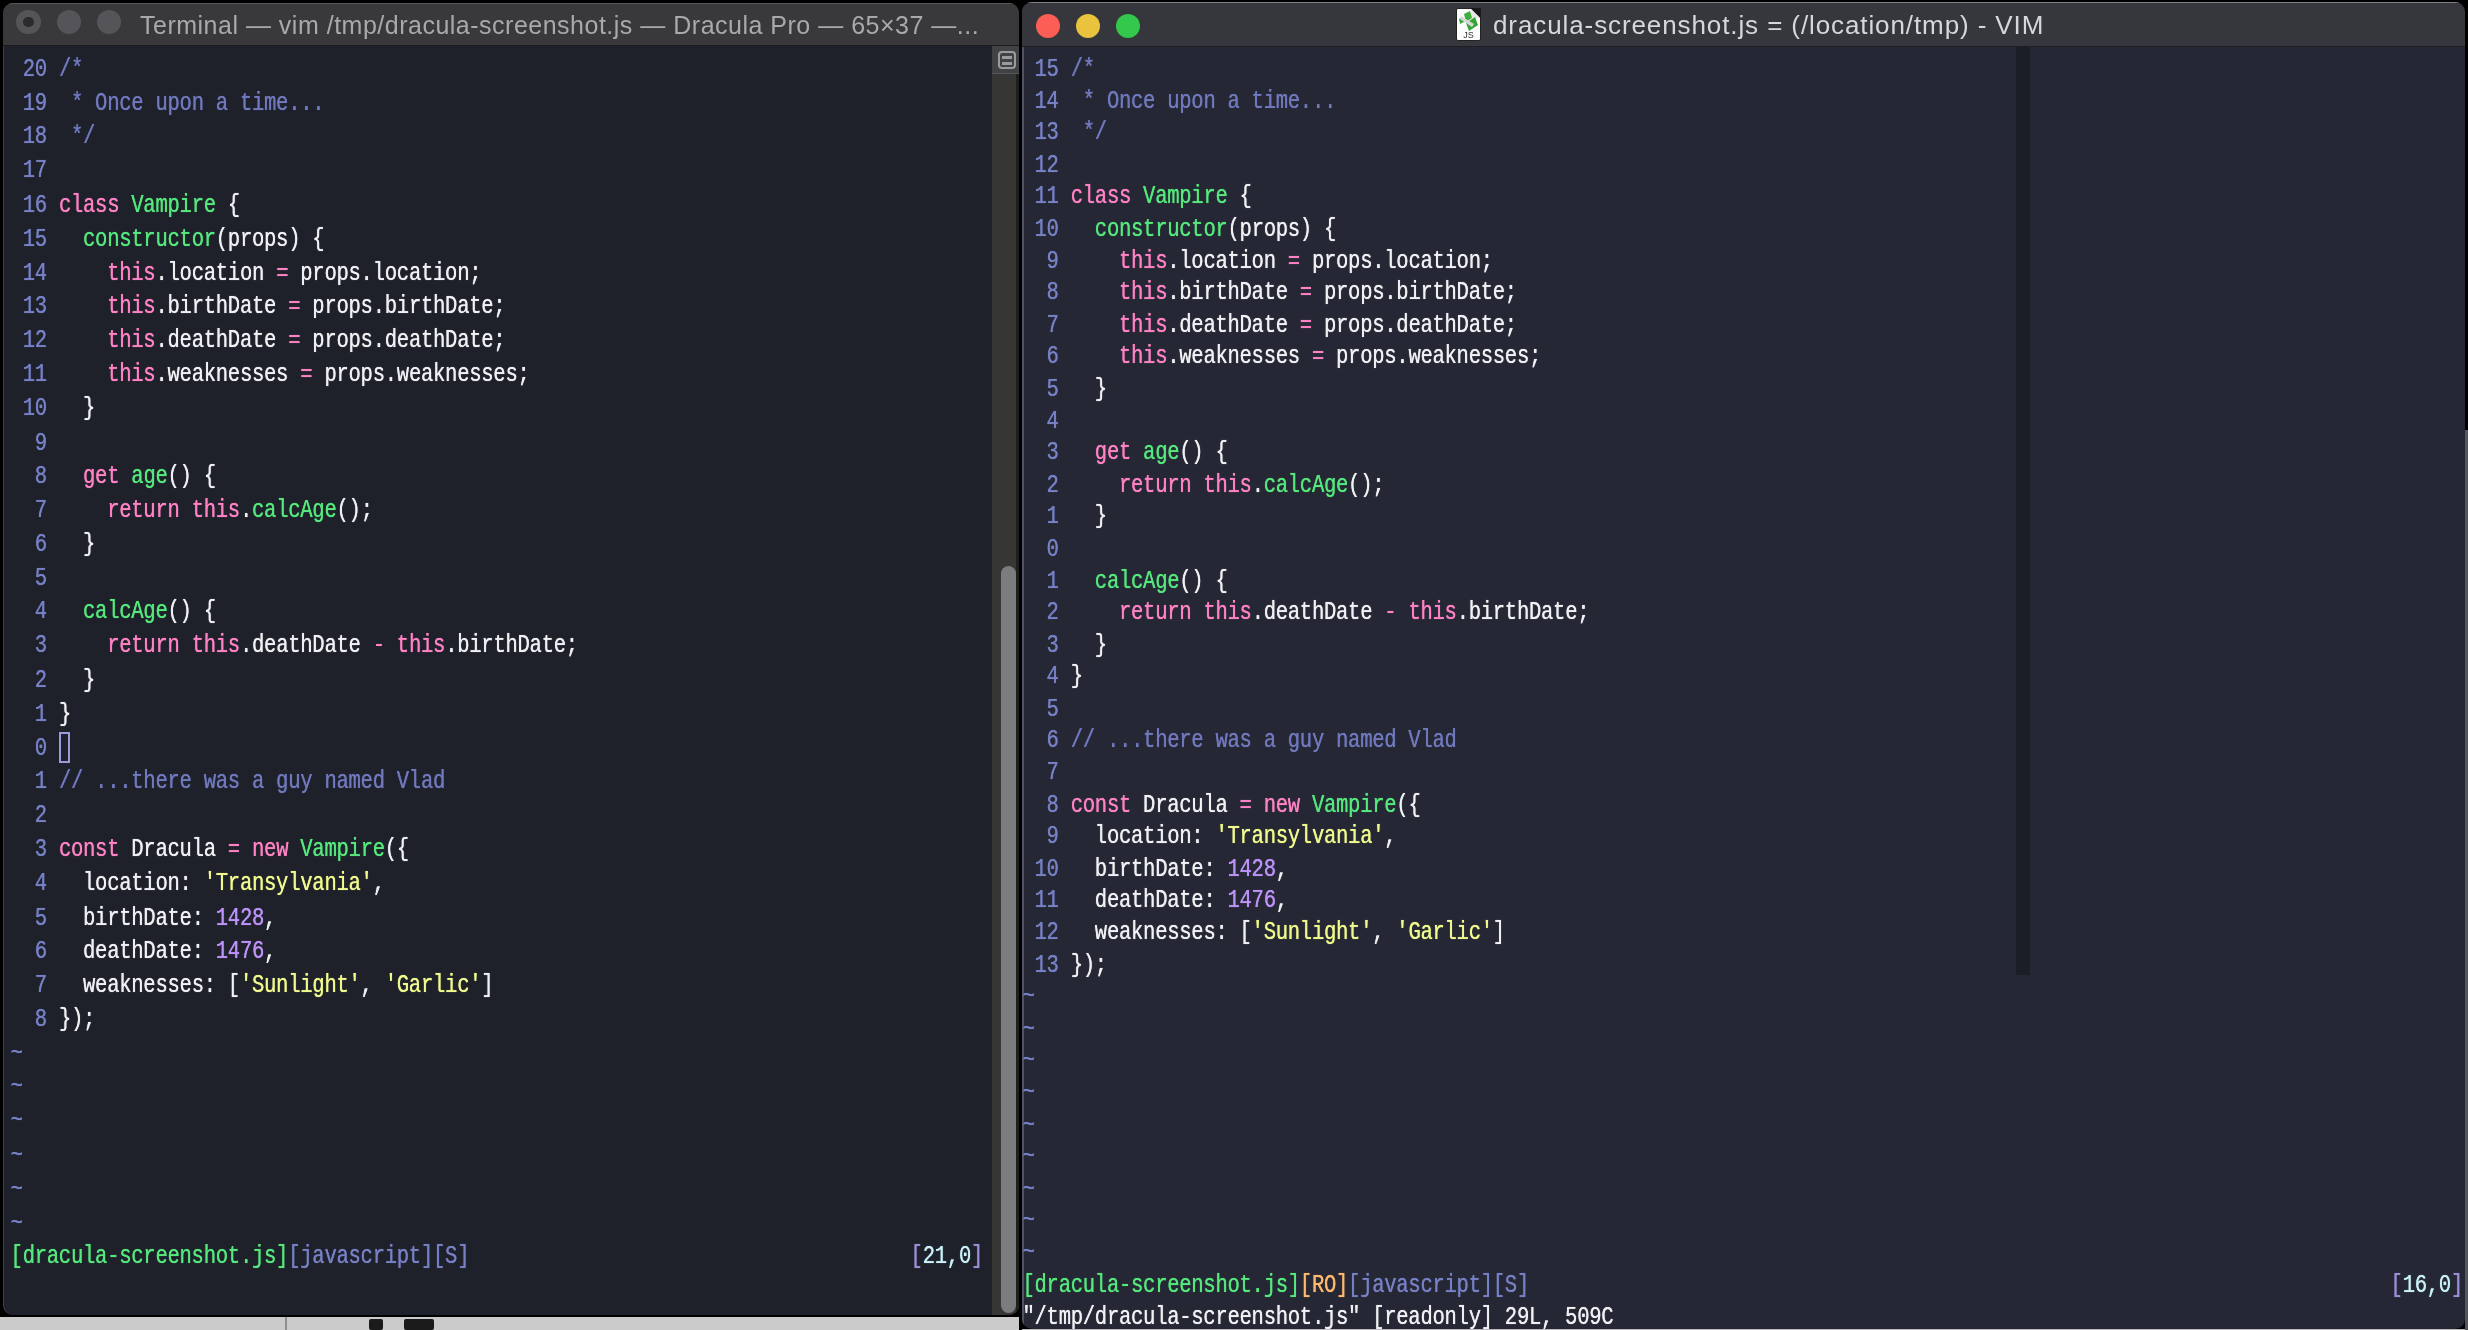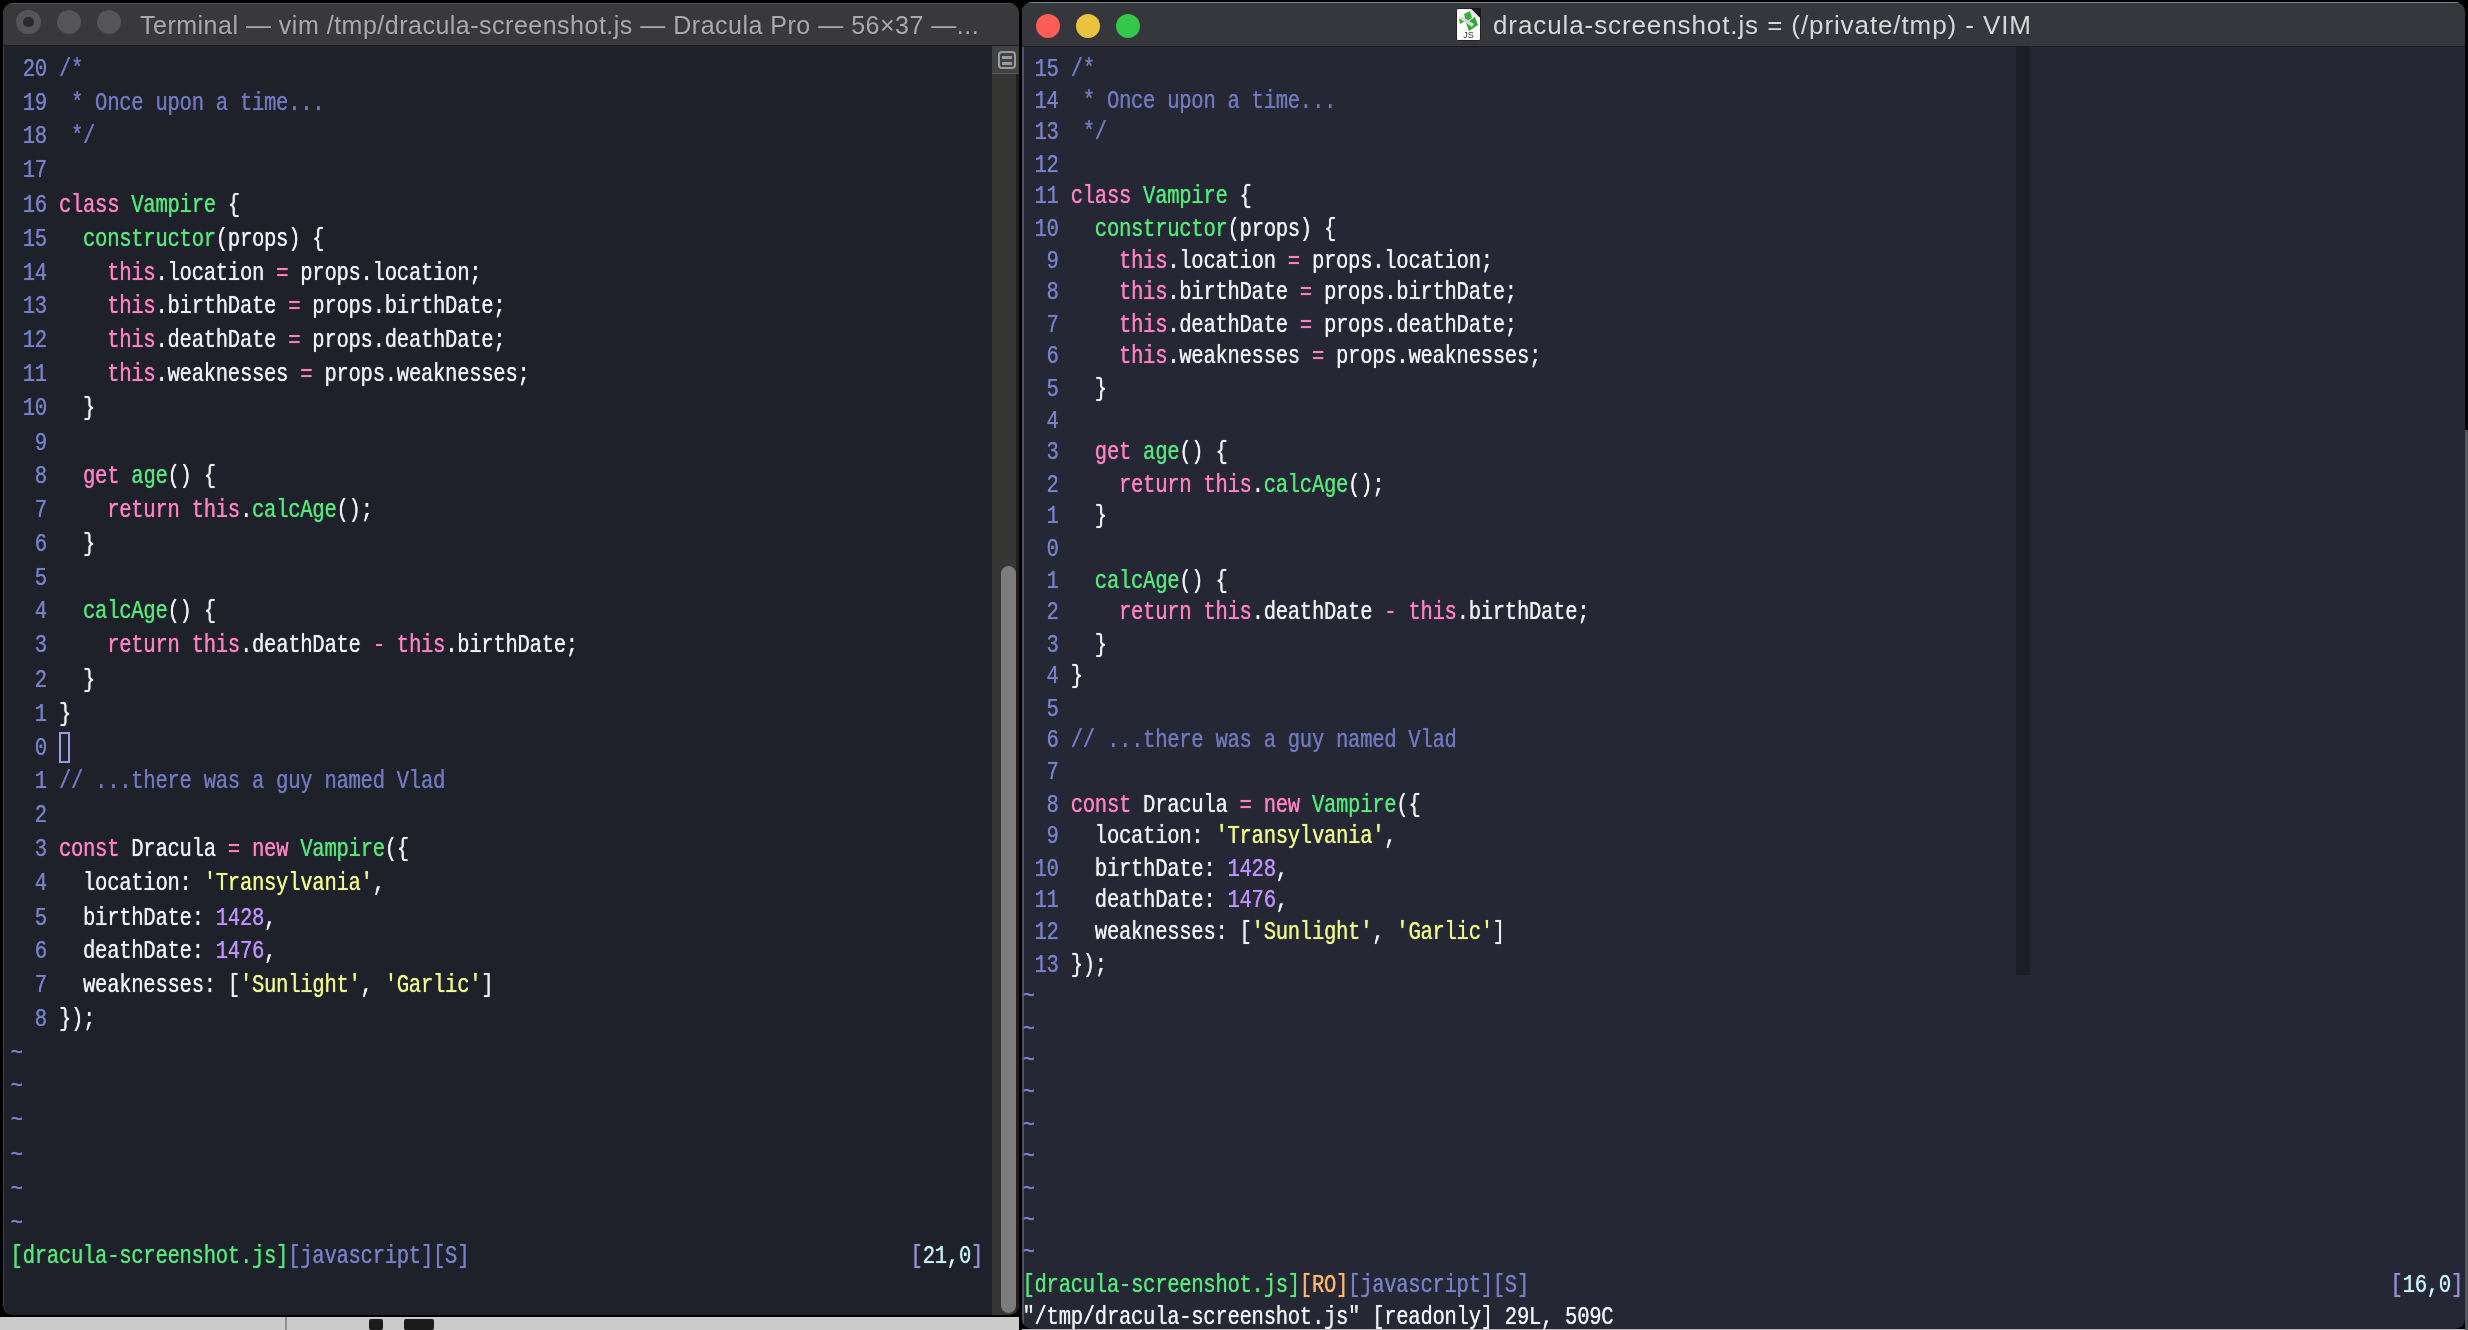--- a/index.html
+++ b/index.html
@@ -5,21 +5,21 @@
 <div class="abs" style="left:369px;top:1319px;width:14px;height:11px;background:#1b1b1b;border-radius:2px"></div>
 <div class="abs" style="left:404px;top:1319px;width:30px;height:11px;background:#1b1b1b;border-radius:2px"></div>
 <div class="abs" style="left:1022px;top:1329px;width:1446px;height:1px;background:#b9b9b9"></div>
 <div class="abs" style="left:2465px;top:430px;width:3px;height:900px;background:#54565e"></div>
 <div class="abs" style="left:3px;top:3px;width:1016px;height:1312px;background:#1e202a;border-radius:10px 10px 10px 10px;overflow:hidden;box-shadow:inset 1px 0 0 rgba(140,140,150,0.28),inset -1px 0 0 rgba(100,100,110,0.2)">
 <div class="abs" style="left:0;top:0;width:100%;height:43px;background:#39393b;border-top:1px solid #55555a;border-bottom:1px solid #1c1c1e"></div>
 <div class="abs" style="left:13.4px;top:6.8px;width:24.4px;height:24.4px;border-radius:50%;background:#555559"></div>
 <div class="abs" style="left:53.5px;top:6.8px;width:24.4px;height:24.4px;border-radius:50%;background:#555559"></div>
 <div class="abs" style="left:93.6px;top:6.8px;width:24.4px;height:24.4px;border-radius:50%;background:#555559"></div>
 <div class="abs" style="left:20.4px;top:13.8px;width:10.4px;height:10.4px;border-radius:50%;background:#2b2b2e"></div>
-<div class="abs" style="left:137px;top:0;height:43px;line-height:45px;color:#a9a9ab;font-size:25px;letter-spacing:0.5px;white-space:nowrap">Terminal — vim /tmp/dracula-screenshot.js — Dracula Pro — 56×37 —...</div>
+<div class="abs" style="left:137px;top:0;height:43px;line-height:45px;color:#a9a9ab;font-size:25px;letter-spacing:0.5px;white-space:nowrap">Terminal — vim /tmp/dracula-screenshot.js — Dracula Pro — 65×37 —...</div>
 <div class="abs" style="left:989px;top:43px;width:27px;height:1269px;background:#363734;border-right:3px solid #1f201d"></div>
 <div class="abs" style="left:989px;top:43px;width:27px;height:28px;background:#414244;border-bottom:1px solid #55565a"></div>
 <div class="abs" style="left:995px;top:48px;width:18px;height:18px;border:2px solid #9b9b9d;border-radius:4px"></div>
 <div class="abs" style="left:999px;top:52.5px;width:10px;height:3px;background:#9b9b9d"></div>
 <div class="abs" style="left:999px;top:58.5px;width:10px;height:3px;background:#9b9b9d"></div>
 <div class="abs" style="left:997.5px;top:563px;width:15px;height:747px;background:#7b7c7e;border-radius:7.5px"></div>
 <pre style="position:absolute;left:7.6px;top:48.5px;margin:0;font:20.6px/27.144px 'Liberation Mono',monospace;letter-spacing:-0.2900000000000009px;white-space:pre;transform:scaleY(1.25);transform-origin:0 0;"><i style="color:#7781c6"> 20 </i><i style="color:#7079bd">/*</i>
 <i style="color:#7781c6"> 19 </i><i style="color:#7079bd"> * Once upon a time...</i>
 <i style="color:#7781c6"> 18 </i><i style="color:#7079bd"> */</i>
 <i style="color:#7781c6"> 17 </i>
@@ -67,21 +67,21 @@
 <div class="abs" style="left:434px;top:6px;width:25px;height:33px;background:#fdfdfd;border:1.5px solid #222;border-radius:2px"></div>
     <svg class="abs" style="left:434px;top:6px" width="25" height="33" viewBox="0 0 25 33">
       <polygon points="14,0 25,11 25,0" fill="#1a1a1a"></polygon>
       <polygon points="15,1 24,10 15,10" fill="#e8e8e8"></polygon>
       <polygon points="8,6 14,3 16,10 10,14" fill="#3fae3f"></polygon>
       <polygon points="3,11 7,9 8,14 4,16" fill="#3fae3f"></polygon>
       <polygon points="10,15 19,9 22,17 13,23" fill="#35a435"></polygon>
       <polygon points="5,8 18,16 16,19 4,11" fill="#d8d8d8"></polygon>
       <text x="12.5" y="30" font-size="9" fill="#333" text-anchor="middle" font-family="Liberation Sans">JS</text>
     </svg>
-<div class="abs" style="left:471px;top:0;height:45px;line-height:47px;color:#d6d7d9;font-size:26px;letter-spacing:0.9px;white-space:nowrap">dracula-screenshot.js = (/private/tmp) - VIM</div>
+<div class="abs" style="left:471px;top:0;height:45px;line-height:47px;color:#d6d7d9;font-size:26px;letter-spacing:0.9px;white-space:nowrap">dracula-screenshot.js = (/location/tmp) - VIM</div>
 <div class="abs" style="left:994.0px;top:45.0px;width:14px;height:928.0px;background:#1b1d27"></div>
 <pre style="position:absolute;left:0.5px;top:50.5px;margin:0;font:20.6px/25.600px 'Liberation Mono',monospace;letter-spacing:-0.3000000000000007px;white-space:pre;transform:scaleY(1.25);transform-origin:0 0;"><i style="color:#7781c6"> 15 </i><i style="color:#7079bd">/*</i>
 <i style="color:#7781c6"> 14 </i><i style="color:#7079bd"> * Once upon a time...</i>
 <i style="color:#7781c6"> 13 </i><i style="color:#7079bd"> */</i>
 <i style="color:#7781c6"> 12 </i>
 <i style="color:#7781c6"> 11 </i><i style="color:#ff82c5">class</i><i style="color:#eff1f4"> </i><i style="color:#55e87d">Vampire</i><i style="color:#eff1f4"> {</i>
 <i style="color:#7781c6"> 10 </i><i style="color:#eff1f4">  </i><i style="color:#55e87d">constructor</i><i style="color:#eff1f4">(props) {</i>
 <i style="color:#7781c6">  9 </i><i style="color:#eff1f4">    </i><i style="color:#ff82c5">this</i><i style="color:#eff1f4">.location </i><i style="color:#ff82c5">=</i><i style="color:#eff1f4"> props.location;</i>
 <i style="color:#7781c6">  8 </i><i style="color:#eff1f4">    </i><i style="color:#ff82c5">this</i><i style="color:#eff1f4">.birthDate </i><i style="color:#ff82c5">=</i><i style="color:#eff1f4"> props.birthDate;</i>
 <i style="color:#7781c6">  7 </i><i style="color:#eff1f4">    </i><i style="color:#ff82c5">this</i><i style="color:#eff1f4">.deathDate </i><i style="color:#ff82c5">=</i><i style="color:#eff1f4"> props.deathDate;</i>

